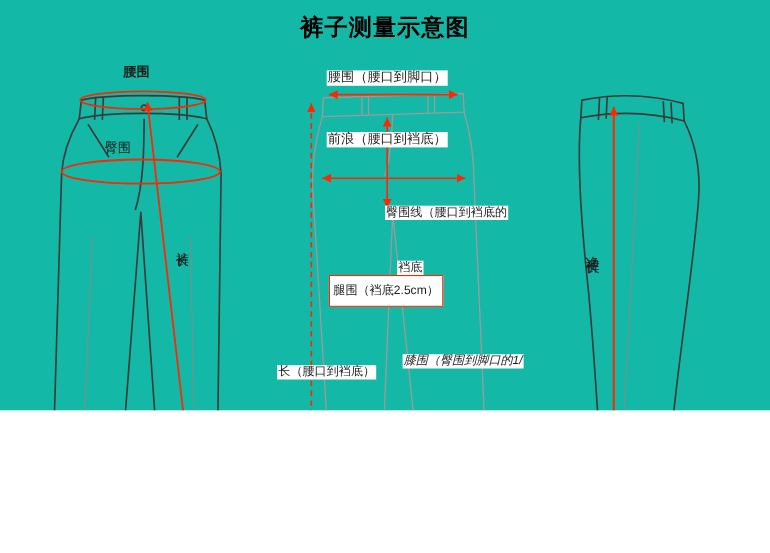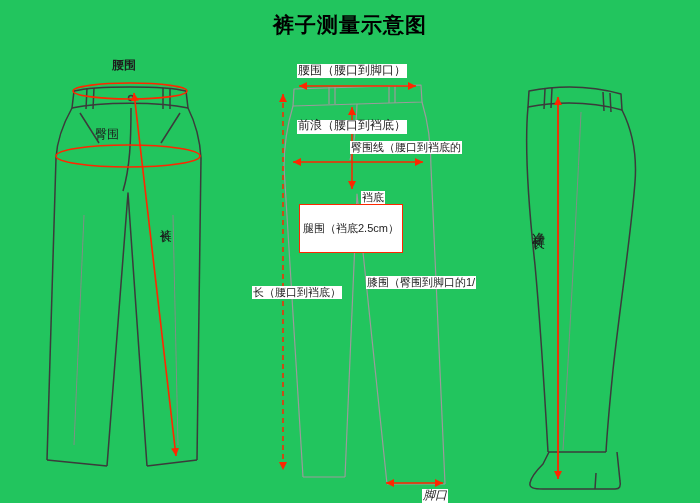--- a/index.html
+++ b/index.html
@@ -1,25 +1,25 @@
 <!DOCTYPE html>
 <html><head>
 <meta charset="utf-8">
 <style>
   * { margin:0; padding:0; box-sizing:border-box; }
   html,body { width:700px; height:503px; background:#ffffff; }
   body { font-family:"Liberation Sans", sans-serif; }
-  .stage { position:relative; width:700px; height:503px; background:#22c55e; overflow:hidden; }
+  .stage { position:relative; width:700px; height:373px; background:#14b8a6; overflow:hidden; }
   .title { position:absolute; top:11px; left:0; width:100%; text-align:center;
            font-size:21px; font-weight:bold; color:#000; letter-spacing:1px; }
   svg.art { position:absolute; left:0; top:0; }
   .lbl { position:absolute; font-size:12px; color:#1c1c1c; white-space:nowrap; line-height:1.15; }
-  .lbl.small { font-size:11px; }
+  .lbl.small { font-size:11px;margin-top:46px; }
   .lbl.bg { background:#ffffff; padding:0 1px; }
-  .lbl.boxed { border:1px solid #ff2600; padding:17px 3px; background:#ffffff; }
+  .lbl.boxed { border:1px solid #ff2600; padding:7px 3px; background:#ffffff; }
   .lbl.vertical { writing-mode:vertical-rl; text-orientation:upright; white-space:normal;
                   letter-spacing:2px; }
 </style>
 </head>
 <body>
 
 <div class="stage">
 
   <div class="title">裤子测量示意图</div>
 
@@ -80,23 +80,23 @@
     <g fill="none" stroke="#ff2600" stroke-width="1.8">
       <line x1="558" y1="97" x2="558" y2="479" marker-start="url(#arrR)" marker-end="url(#arrR)"></line>
     </g>
   </svg>
 
   <div class="lbl" style="left:112px; top:59px;font-weight:bold;">腰围</div>
   <div class="lbl" style="left:95px; top:128px;">臀围</div>
   <div class="lbl vertical" style="left:158px; top:219px;">裤长</div>
 
   <div class="lbl bg" style="left:297px; top:64px;">腰围（腰口到脚口）</div>
-  <div class="lbl bg" style="left:297px; top:120px;font-family:Liberation Mono, monospace;">前浪（腰口到裆底）</div>
+  <div class="lbl bg" style="left:297px; top:120px;">前浪（腰口到裆底）</div>
   <div class="lbl small bg" style="left:350px; top:141px;">臀围线（腰口到裆底的</div>
   <div class="lbl small bg" style="left:361px; top:191px;text-align:center;">裆底</div>
   <div class="lbl small boxed" style="left:299px; top:204px;">腿围（裆底2.5cm）</div>
   <div class="lbl small bg" style="left:252px; top:286px;">长（腰口到裆底）</div>
-  <div class="lbl small bg" style="left:366px; top:276px;">膝围（臀围到脚口的1/</div>
+  <div class="lbl small bg" style="left:366px; top:276px;font-style:italic;">膝围（臀围到脚口的1/</div>
   <div class="lbl bg" style="left:422px; top:489px;font-style:italic;">脚口</div>
 
   <div class="lbl vertical" style="left:530px; top:222px; font-size:13px;">净裤长</div>
 
 </div>
 
 </body></html>

